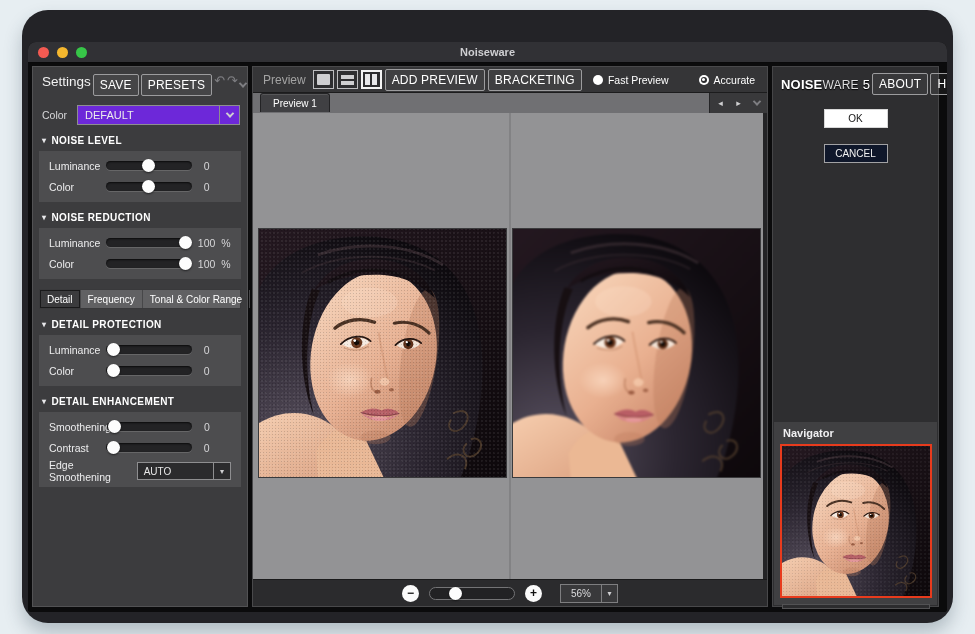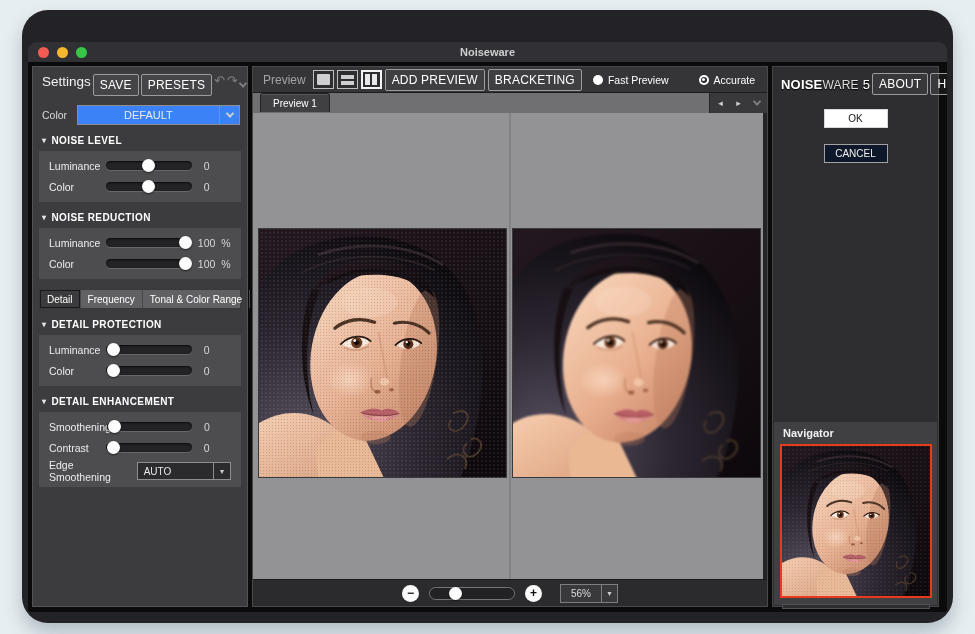--- a/index.html
+++ b/index.html
@@ -16,21 +16,21 @@
   
   .sp { position:absolute; left:4px; top:3px; width:216px; height:541px; background:#3c3c3e; border:1px solid #525254; }
   .sp-head { display:flex; align-items:flex-start; gap:2px; padding:7px 5px 0 9px; }
   .sp-title { font-size:13.5px; color:#f2f2f2; margin-right:auto; }
   .btn { background:rgba(255,255,255,.05); border:1px solid #9c9c9e; border-radius:2px; color:#fff; font-size:12px; padding:4px 6px; line-height:1; letter-spacing:.2px; font-family:"Liberation Sans", sans-serif; white-space:nowrap; }
   .ghost { color:#7e7e82; font-size:13px; width:15px; text-align:center; line-height:14px; }
   .chev { display:inline-block; width:6px; height:6px; border-right:2px solid #cfcfd1; border-bottom:2px solid #cfcfd1; transform:rotate(45deg) translate(-1px,-1px); }
   .chev.dim { border-color:#7e7e82; }
   .preset-row { display:flex; align-items:center; padding:9px 7px 0 9px; }
   .preset-lbl { font-size:10.5px; color:#d8d8da; width:35px; }
-  .combo { flex:1; height:20px; background:#3b82f6; border:1px solid #8e8e90; display:flex; align-items:center;padding-left:39px; }
+  .combo { flex:1; height:20px; background:#6d28d9; border:1px solid #8e8e90; display:flex; align-items:center; }
   .combo .cval { flex:1; padding-left:7px; font-size:11px; color:#ececec; }
   .combo .cbtn { width:20px; align-self:stretch; border-left:1px solid #8e8e90; display:flex; align-items:center; justify-content:center; }
   .sec-h { padding:10px 0 3px 9px; font-size:10px; font-weight:bold; color:#fff; letter-spacing:.4px; display:flex; align-items:center; gap:5px; }
   .tri { font-size:8px; color:#e8e8ea; }
   .gbox { margin:2px 6px 0 6px; background:#4d4d4f; padding:4px 0 5px; }
   .srow { display:flex; align-items:center; height:21px; padding:0 8px 0 10px; }
   .srow .lbl { font-size:10.5px; color:#ededee; width:56px; }
   .trackw { position:relative; width:88px; height:13px; margin-left:2px; }
   .track { position:absolute; left:0; right:0; top:2px; height:9px; background:#232325; border-radius:5px; box-shadow:inset 0 1px 2px rgba(0,0,0,.7), 0 1px 0 rgba(255,255,255,.14); }
   .thumb { position:absolute; top:0; width:13px; height:13px; border-radius:50%; background:#fdfdfd; box-shadow:0 1px 2px rgba(0,0,0,.55); }

